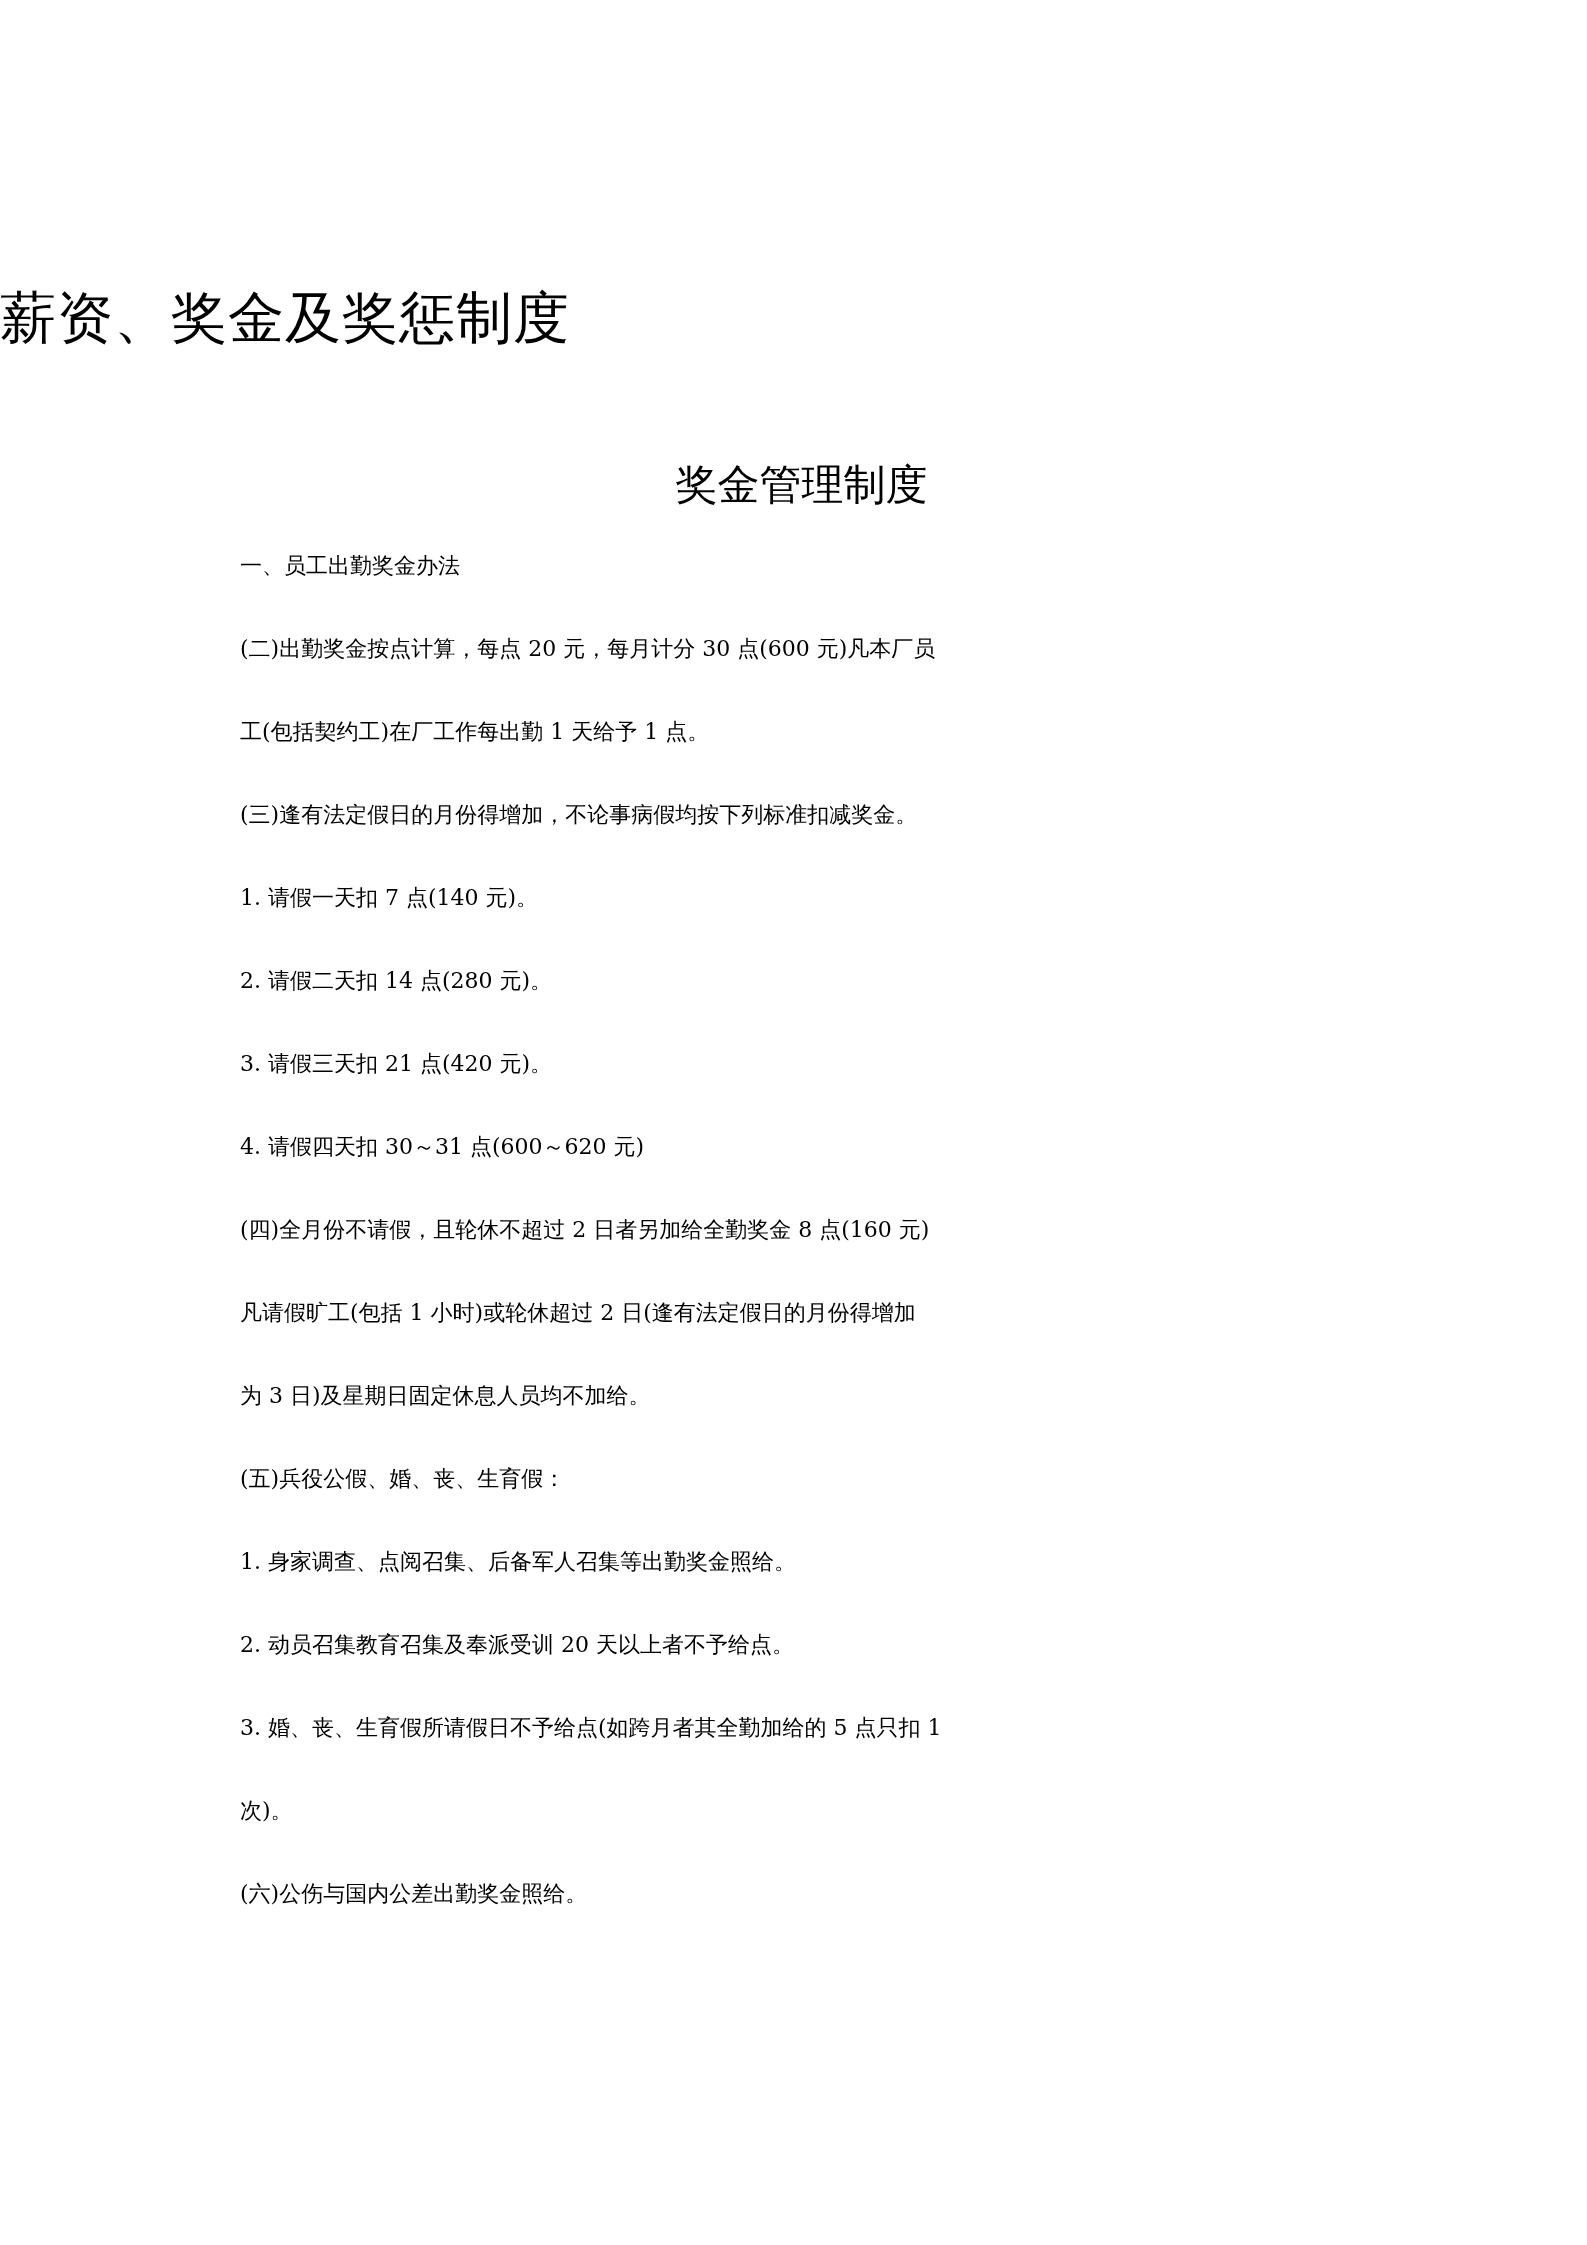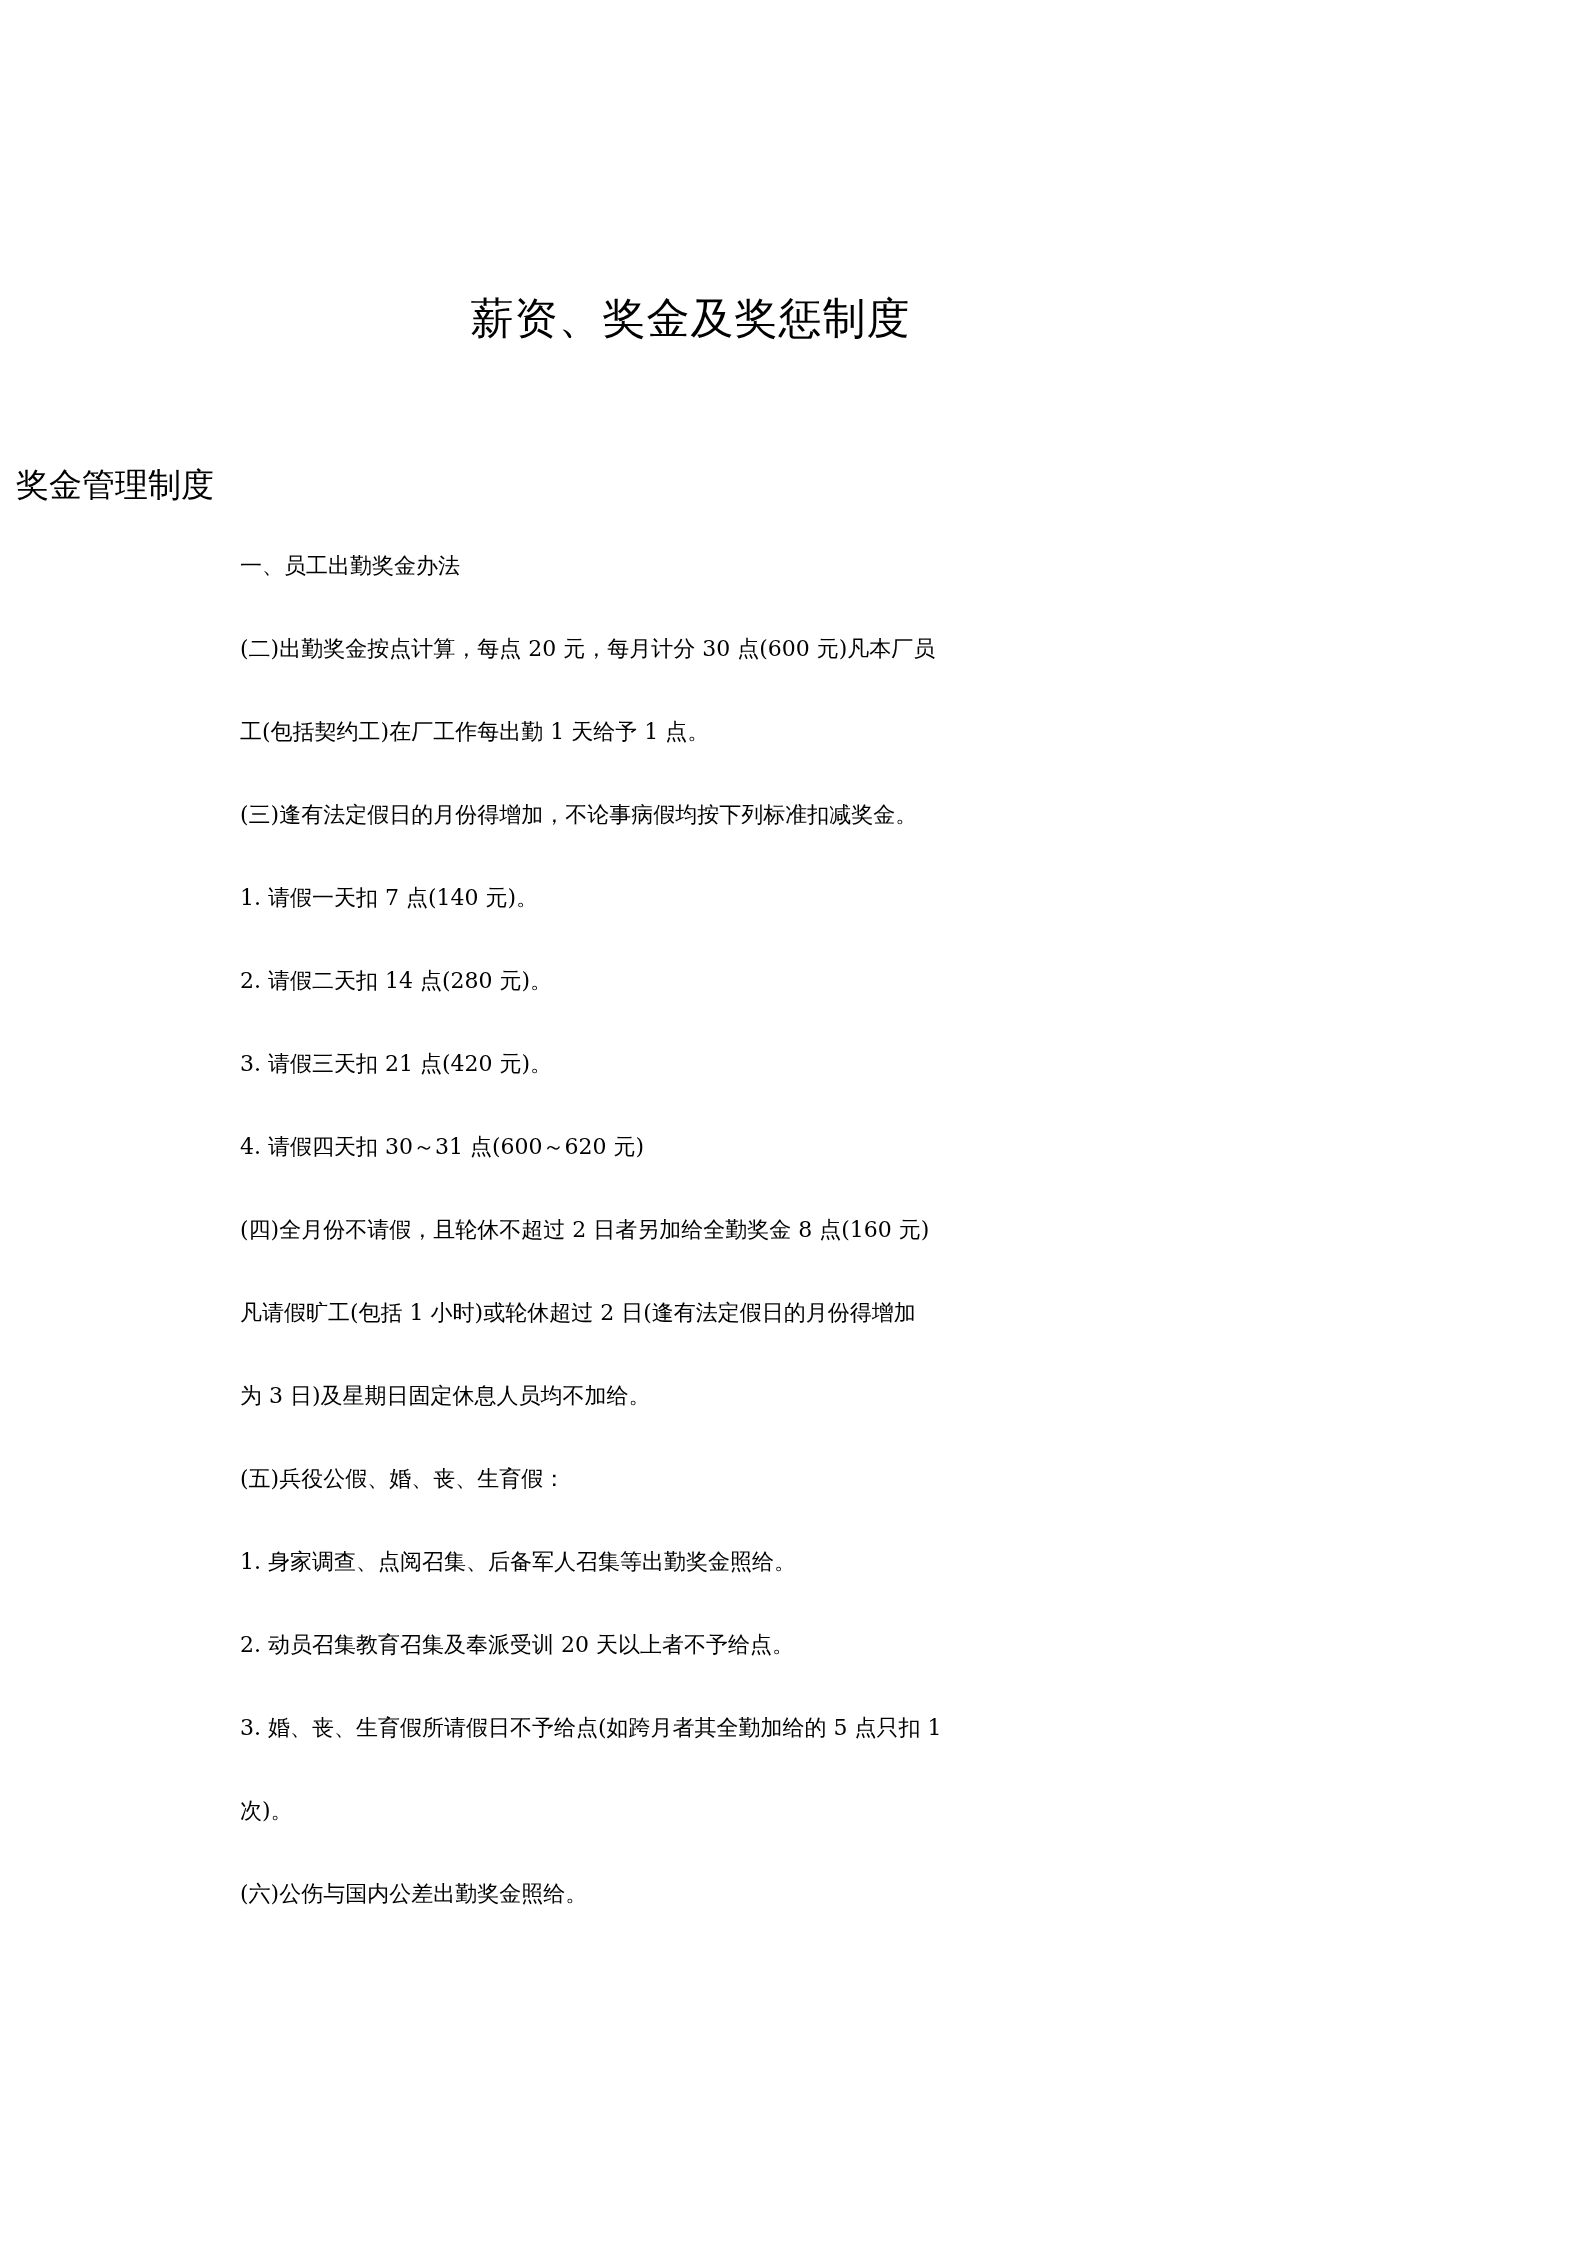--- a/index.html
+++ b/index.html
@@ -21,32 +21,32 @@
       top: 0;
       width: 1587px;
       height: 2245px;
       background: #ffffff;
     }
     .title {
       position: absolute;
       left: 0;
       width: 1381px;
       top: 288px;
-      text-align: center;
-      font-size: 43px;
+      text-align: left;
+      font-size: 56px;
       line-height: 60px;
       letter-spacing: 1px;
     }
     .subtitle {
       position: absolute;
       left: 0;
       width: 1587px;
       top: 463px;
-      text-align: left;
-      font-size: 33px;
+      text-align: center;
+      font-size: 42px;
       line-height: 44px;
       padding-left: 16px;
       box-sizing: border-box;
     }
     .body-text {
       position: absolute;
       left: 240px;
       width: 1120px;
       top: 544px;
       font-size: 22px;

